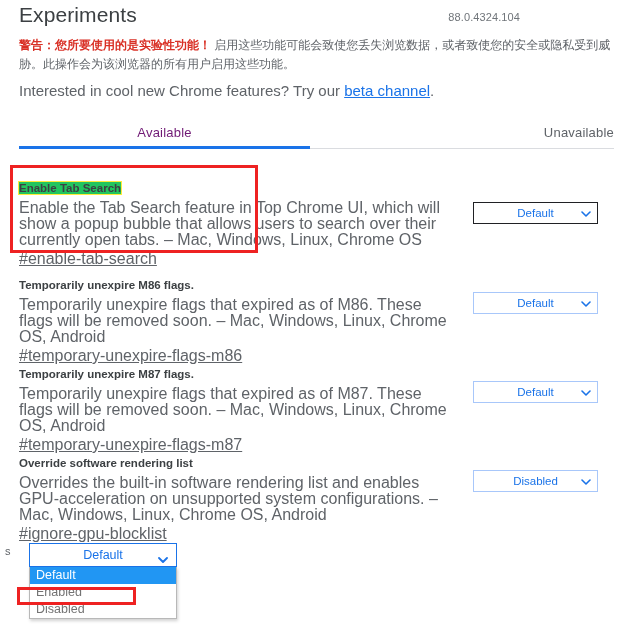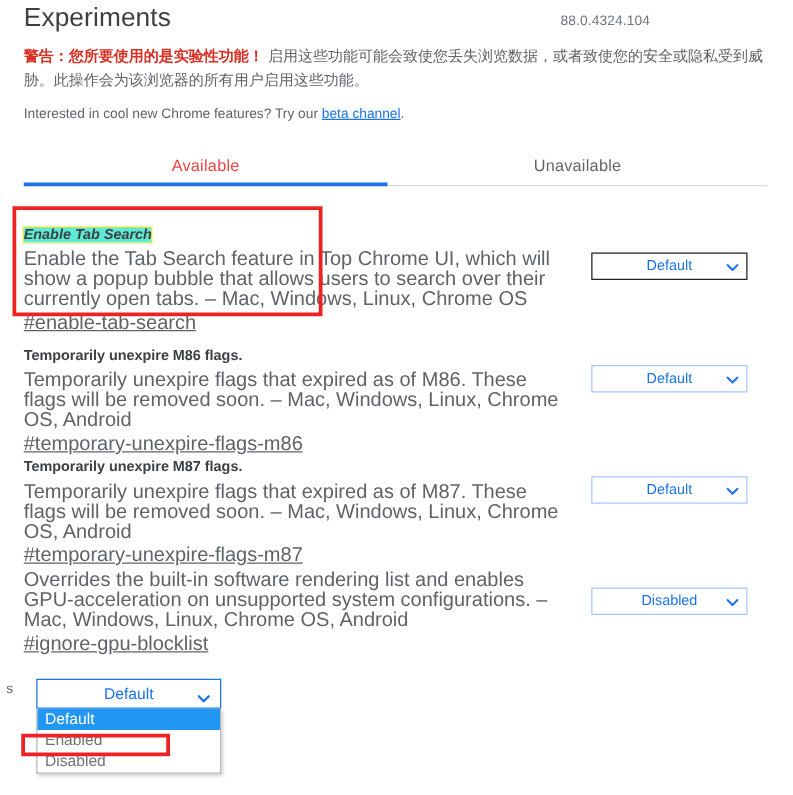--- a/index.html
+++ b/index.html
@@ -59,21 +59,21 @@
   }
   #warning-body {
     color: #5f6368;
   }
 
   
   #beta-line {
     position: absolute;
     left: 19px;
     top: 83px;
-    font-size: 11px;
+    font-size: 15px;
     line-height: 16px;
     color: #5f6368;
   }
   #beta-channel-link {
     color: #1a73e8;
     text-decoration: underline;
     cursor: pointer;
   }
 
   
@@ -90,26 +90,27 @@
     height: 30px;
     line-height: 30px;
     text-align: center;
     font-size: 13px;
     cursor: pointer;
     letter-spacing: 0.2px;
   }
   #tab-available {
     left: 0;
     width: 291px;
-    color: #ef4444;
+    color: #701a75;
   }
   #tab-unavailable {
     left: 291px;
     width: 304px;
     color: #5f6368;
+    text-align: right;
   }
   #tab-rule-base {
     position: absolute;
     left: 0;
     top: 30px;
     width: 595px;
     height: 1px;
     background: #dadce0;
   }
   #tab-indicator {
@@ -134,23 +135,22 @@
     width: 440px;
   }
   .flag-title {
     font-size: 11.5px;
     font-weight: 700;
     color: #3c4043;
     line-height: 15px;
     display: inline;
   }
   .flag-title.highlighted {
-    background: #5eead4;
+    background: #22c55e;
     box-shadow: 0 0 0 1px #ffeb3b;
-    font-style: italic;
   }
   .flag-desc {
     font-size: 16px;
     color: #5f6368;
     line-height: 16px;
     margin-top: 4px;
   }
   .flag-anchor {
     font-size: 16px;
     color: #5f6368;
@@ -345,20 +345,21 @@
     <span class="chevron">
       <svg viewBox="0 0 10 10" width="10" height="10">
           <path d="M1 3 L5 7 L9 3" stroke="#1a73e8" stroke-width="1.6" fill="none" stroke-linecap="round" stroke-linejoin="round"></path>
         </svg>
     </span>
   </div>
 </div>
 
 <div class="flag-row" id="flag-row-3" style="top:453px;">
   <div class="flag-text">
+    <div><span class="flag-title">Override software rendering list</span></div>
     <div class="flag-desc">Overrides the built-in software rendering list and enables GPU-acceleration on unsupported system configurations. – Mac, Windows, Linux, Chrome OS, Android</div>
     <a class="flag-anchor">#ignore-gpu-blocklist</a>
   </div>
   <div class="flag-select" style="top:17px;">
     <span class="sel-value">Disabled</span>
     <span class="chevron">
       <svg viewBox="0 0 10 10" width="10" height="10">
           <path d="M1 3 L5 7 L9 3" stroke="#1a73e8" stroke-width="1.6" fill="none" stroke-linecap="round" stroke-linejoin="round"></path>
         </svg>
     </span>

